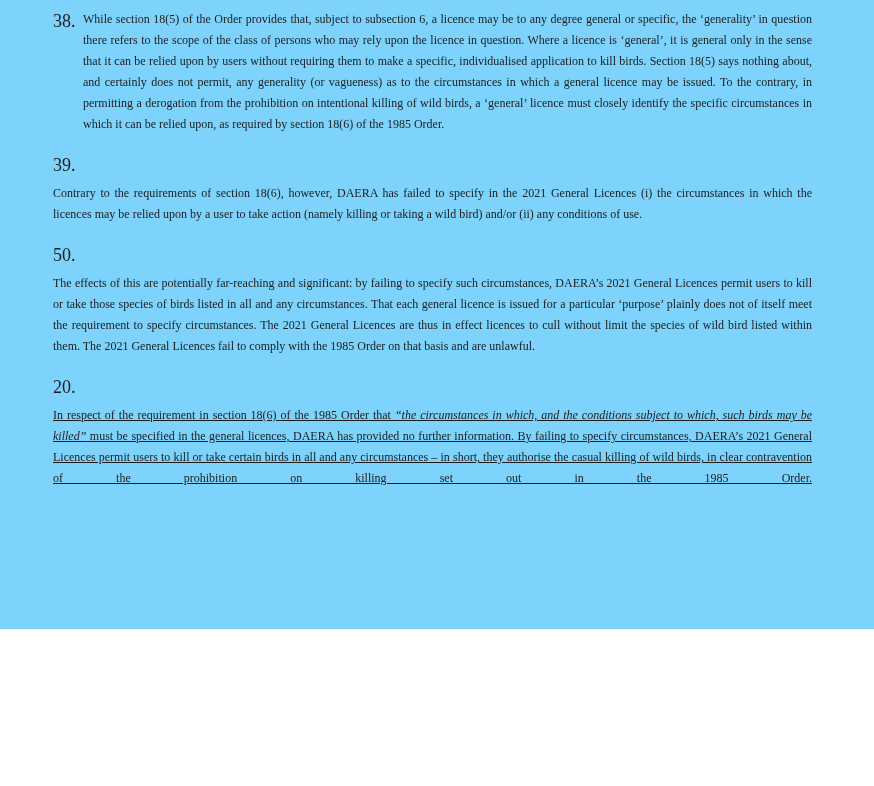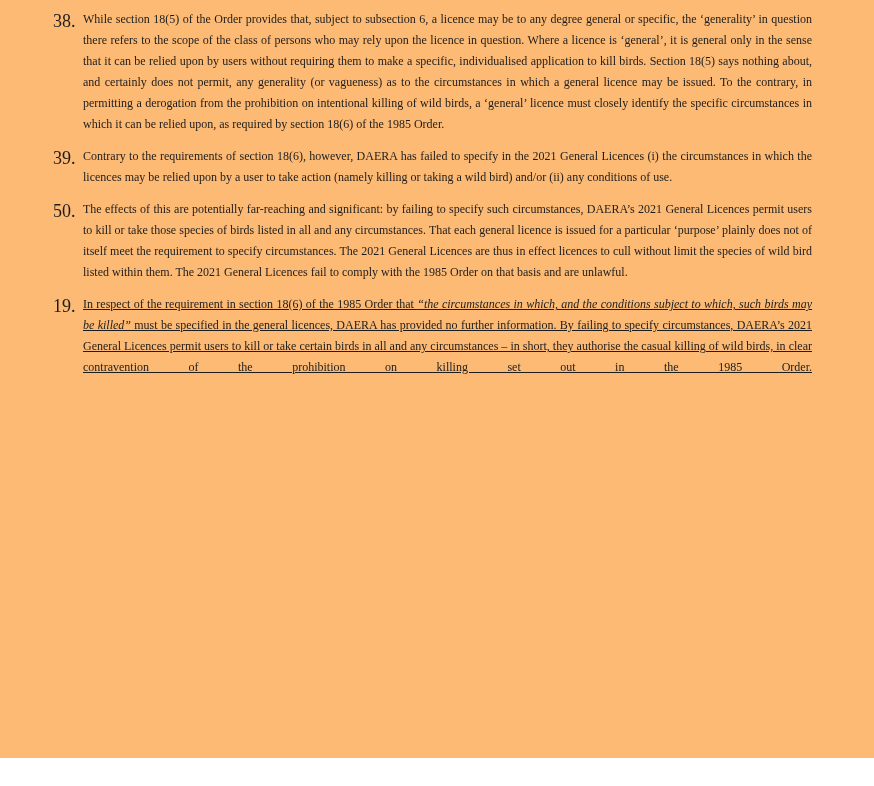--- a/index.html
+++ b/index.html
@@ -3,35 +3,36 @@
 <meta charset="utf-8">
 <style>
   html, body {
     margin: 0;
     padding: 0;
     background: #ffffff;
   }
   .page {
     position: relative;
     width: 874px;
-    height: 758px;
-    background: #fdba74;
+    height: 629px;
+    background: #7dd3fc;
     box-sizing: border-box;
     padding: 9px 62px 0 53px;
     overflow: hidden;
     font-family: "Liberation Serif", "DejaVu Serif", serif;
     color: #1d1d1d;
   }
   .para {
     display: flex;
     align-items: flex-start;
     margin: 0;
   }
   .para + .para {
-    margin-top: 11px;
+    margin-top: 18px;
+    flex-direction: column;
   }
   .para-number {
     flex: 0 0 30px;
     width: 30px;
     font-size: 18px;
     line-height: 24.6px;
     white-space: nowrap;
   }
   .para-text {
     flex: 1 1 auto;
@@ -62,17 +63,17 @@
     <span class="para-number">39.</span>
     <div class="para-text"><span>Contrary to the requirements of section 18(6), however, DAERA has failed to specify in the 2021 General Licences (i) the circumstances in which the licences may be relied upon by a user to take action (namely killing or taking a wild bird) and/or (ii) any conditions of use.</span></div>
   </div>
 
   <div class="para">
     <span class="para-number">50.</span>
     <div class="para-text"><span>The effects of this are potentially far-reaching and significant: by failing to specify such circumstances, DAERA’s 2021 General Licences permit users to kill or take those species of birds listed in all and any circumstances. That each general licence is issued for a particular ‘purpose’ plainly does not of itself meet the requirement to specify circumstances. The 2021 General Licences are thus in effect licences to cull without limit the species of wild bird listed within them. The 2021 General Licences fail to comply with the 1985 Order on that basis and are unlawful.</span></div>
   </div>
 
   <div class="para">
-    <span class="para-number">19.</span>
+    <span class="para-number">20.</span>
     <div class="para-text justify-last"><span>In respect of the requirement in section 18(6) of the 1985 Order that </span><i>“the circumstances in which, and the conditions subject to which, such birds may be killed”</i><span> must be specified in the general licences, DAERA has provided no further information. By failing to specify circumstances, DAERA’s 2021 General Licences permit users to kill or take certain birds in all and any circumstances – in short, they authorise the casual killing of wild birds, in clear contravention of the prohibition on killing set out in the 1985 Order.</span></div>
   </div>
 </div>
 </div>
 
 </body></html>

